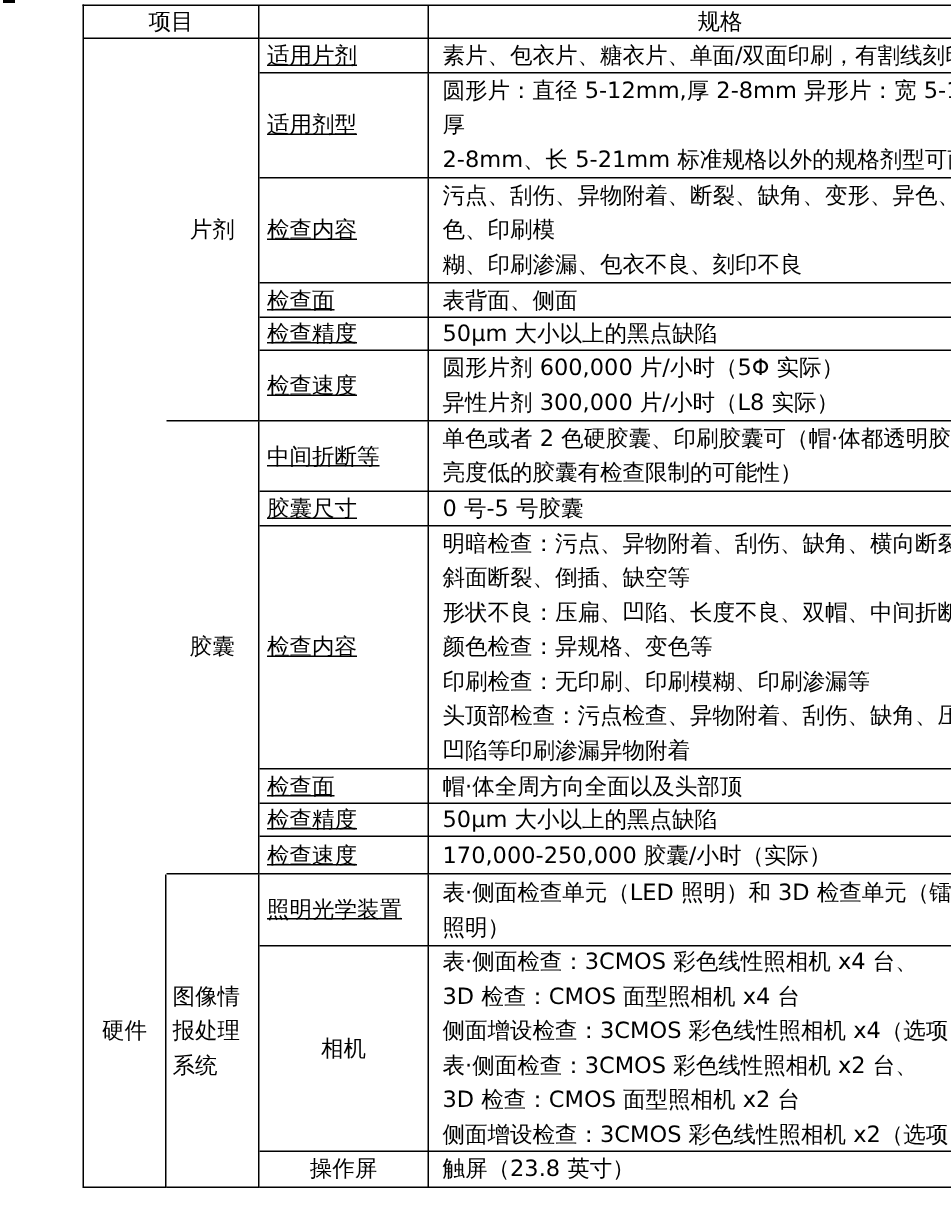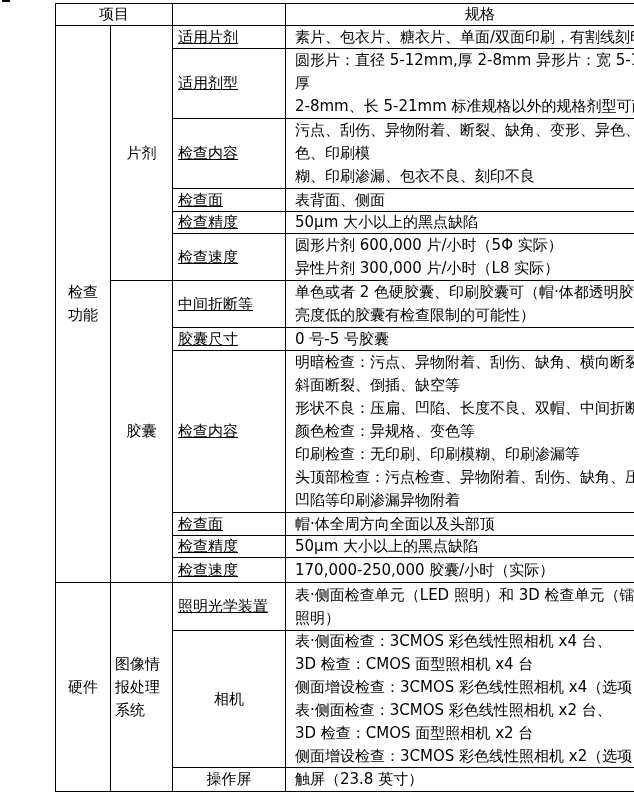--- a/index.html
+++ b/index.html
@@ -32,22 +32,20 @@
 <body>
 
 <div class="frag"></div>
 
 <div class="grid">
 
   <div class="cell ctr" style="grid-area:1/1/2/3">项目</div>
   <div class="cell ctr" style="grid-area:1/3/2/4"></div>
   <div class="cell ctr" style="grid-area:1/4/2/5">规格</div>
 
-  <div class="cell ctr" style="grid-area:2/1/14/2">检查
-功能</div>
   <div class="cell ctr" style="grid-area:14/1/17/2">硬件</div>
 
   <div class="cell ctr" style="grid-area:2/2/8/3">片剂</div>
   <div class="cell ctr" style="grid-area:8/2/14/3">胶囊</div>
   <div class="cell grp2" style="grid-area:14/2/17/3">图像情
 报处理
 系统</div>
 
   <div class="cell lbl" style="grid-area:2/3/3/4">适用片剂</div>
   <div class="cell lbl" style="grid-area:3/3/4/4">适用剂型</div>

